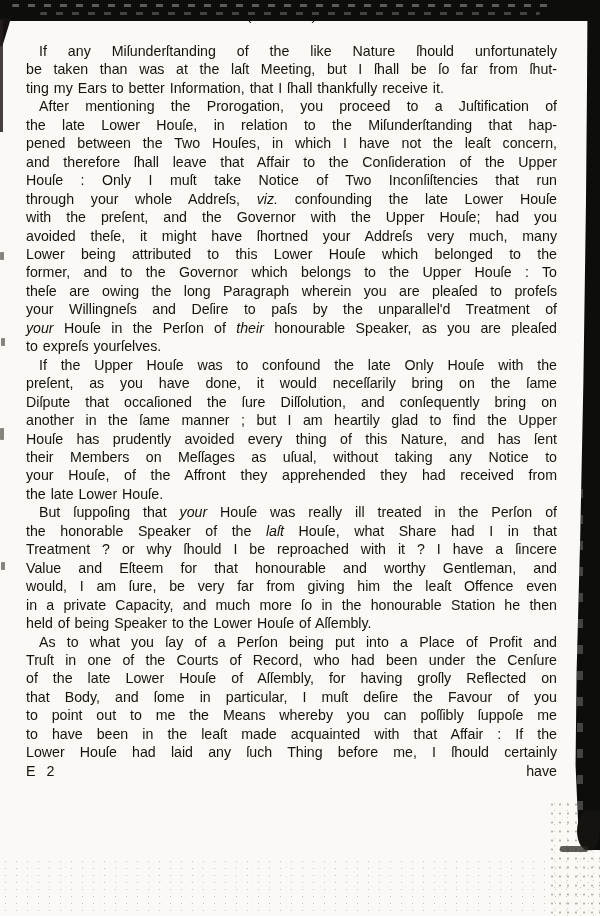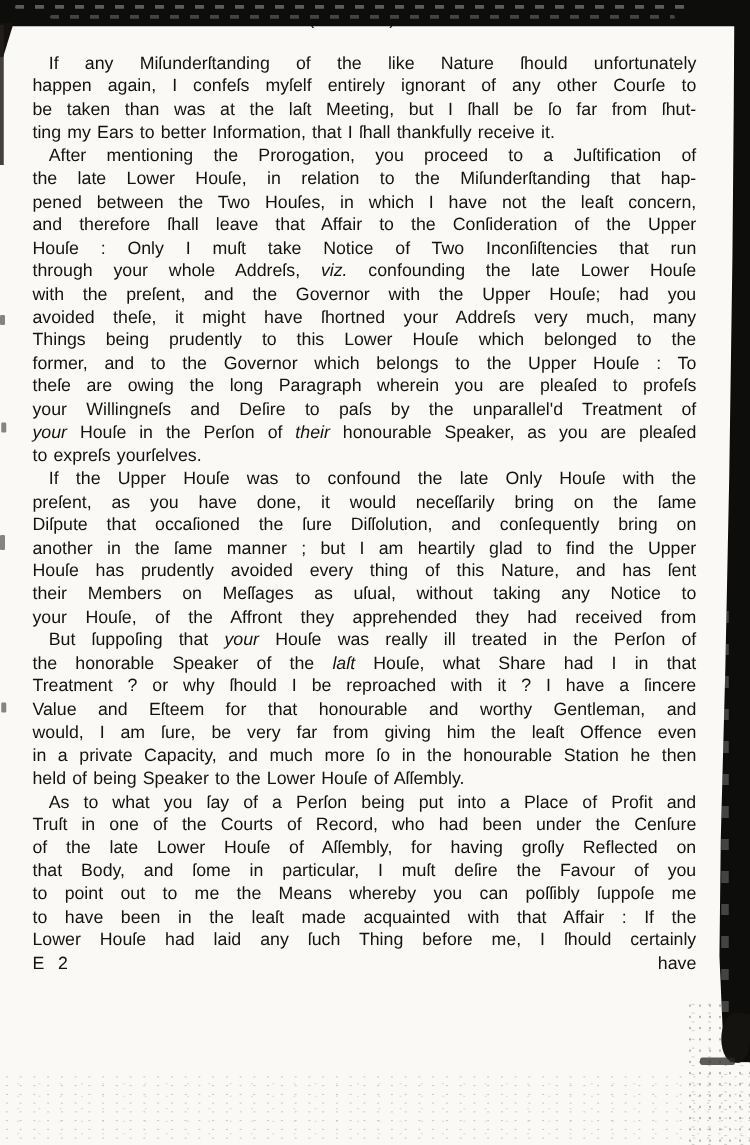--- a/index.html
+++ b/index.html
@@ -140,48 +140,48 @@
   <div class="blob-dash"></div>
   <div class="speckle-bottom"></div>
   <div class="speckle-right"></div>
 
   <div class="page-number">( 25 )</div>
 
   <div class="text-column">
     <div>
         <div class="paragraph">
           <div class="line indent">If any Miſunderſtanding of the like Nature ſhould unfortunately</div>
-          <div class="line">happen again, I confeſs myſelf entirely ignorant of any other Courſe to</div>
           <div class="line">be taken than was at the laſt Meeting, but I ſhall be ſo far from ſhut-</div>
           <div class="line end">ting my Ears to better Information, that I ſhall thankfully receive it.</div>
         </div>
         <div class="paragraph">
           <div class="line indent">After mentioning the Prorogation, you proceed to a Juſtification of</div>
           <div class="line">the late Lower Houſe, in relation to the Miſunderſtanding that hap-</div>
           <div class="line">pened between the Two Houſes, in which I have not the leaſt concern,</div>
           <div class="line">and therefore ſhall leave that Affair to the Conſideration of the Upper</div>
           <div class="line">Houſe : Only I muſt take Notice of Two Inconſiſtencies that run</div>
           <div class="line">through your whole Addreſs, <i>viz.</i> confounding the late Lower Houſe</div>
           <div class="line">with the preſent, and the Governor with the Upper Houſe; had you</div>
           <div class="line">avoided theſe, it might have ſhortned your Addreſs very much, many</div>
-          <div class="line">Things being prudently to this Lower Houſe which belonged to the</div>
+          <div class="line">Lower being attributed to this Lower Houſe which belonged to the</div>
           <div class="line">former, and to the Governor which belongs to the Upper Houſe : To</div>
           <div class="line">theſe are owing the long Paragraph wherein you are pleaſed to profeſs</div>
           <div class="line">your Willingneſs and Deſire to paſs by the unparallel'd Treatment of</div>
           <div class="line"><i>your</i> Houſe in the Perſon of <i>their</i> honourable Speaker, as you are pleaſed</div>
           <div class="line end">to expreſs yourſelves.</div>
         </div>
         <div class="paragraph">
           <div class="line indent">If the Upper Houſe was to confound the late Only Houſe with the</div>
           <div class="line">preſent, as you have done, it would neceſſarily bring on the ſame</div>
           <div class="line">Diſpute that occaſioned the ſure Diſſolution, and conſequently bring on</div>
           <div class="line">another in the ſame manner ; but I am heartily glad to find the Upper</div>
           <div class="line">Houſe has prudently avoided every thing of this Nature, and has ſent</div>
           <div class="line">their Members on Meſſages as uſual, without taking any Notice to</div>
           <div class="line">your Houſe, of the Affront they apprehended they had received from</div>
+          <div class="line end">the late Lower Houſe.</div>
         </div>
         <div class="paragraph">
           <div class="line indent">But ſuppoſing that <i>your</i> Houſe was really ill treated in the Perſon of</div>
           <div class="line">the honorable Speaker of the <i>laſt</i> Houſe, what Share had I in that</div>
           <div class="line">Treatment ? or why ſhould I be reproached with it ? I have a ſincere</div>
           <div class="line">Value and Eſteem for that honourable and worthy Gentleman, and</div>
           <div class="line">would, I am ſure, be very far from giving him the leaſt Offence even</div>
           <div class="line">in a private Capacity, and much more ſo in the honourable Station he then</div>
           <div class="line end">held of being Speaker to the Lower Houſe of Aſſembly.</div>
         </div>

